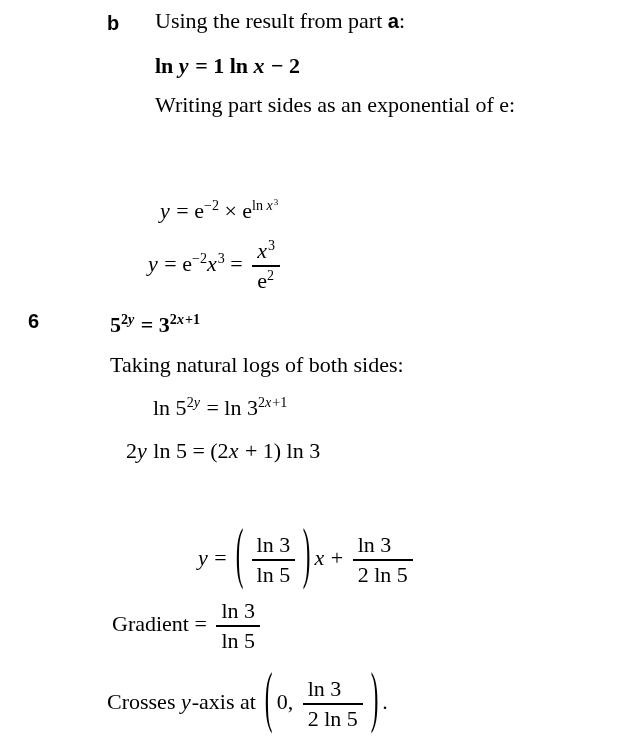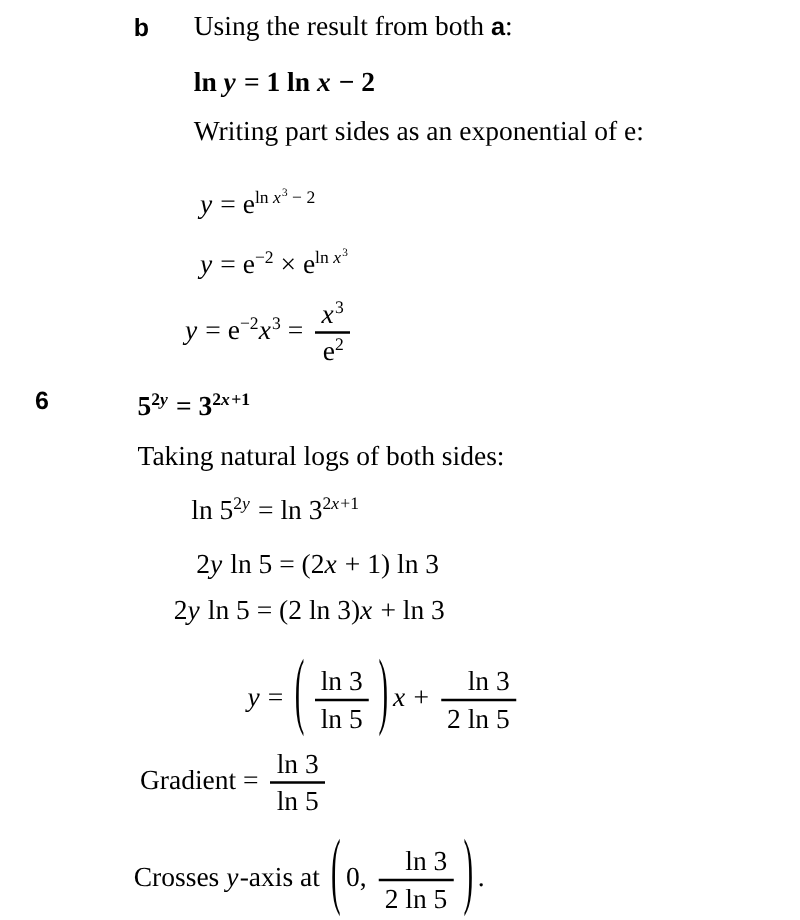--- a/index.html
+++ b/index.html
@@ -36,21 +36,21 @@
   .m-sup {
     display: inline-block;
     font-size: 64%;
     position: relative;
     top: -0.55em;
     line-height: 0.9;
   }
   .m-frac {
     display: inline-block;
     vertical-align: middle;
-    text-align: right;
+    text-align: left;
     margin: 0 4px;
   }
   .m-num {
     display: block;
     padding: 0 5px 3px 5px;
     border-bottom: 2px solid #000000;
     line-height: 1;
   }
   .m-den {
     display: block;
@@ -70,42 +70,40 @@
   .pos-b-intro        { left: 155px; top: 10px; }
   .pos-b-eq-given     { left: 155px; top: 55px; }
   .pos-b-text-exp     { left: 155px; top: 94px; }
   .pos-b-eq-exp1      { left: 160px; top: 152px; }
   .pos-b-eq-exp2      { left: 160px; top: 200px; }
   .pos-b-eq-result    { left: 148px; top: 240px; }
   .pos-q6-label       { left: 28px;  top: 311px; }
   .pos-q6-eq-given    { left: 110px; top: 314px; text-align: right; }
   .pos-q6-text-logs   { left: 110px; top: 354px; }
   .pos-q6-eq-ln       { left: 153px; top: 397px; }
-  .pos-q6-eq-expand1  { left: 157px; top: 440px; text-align: right; }
+  .pos-q6-eq-expand1  { left: 126px; top: 440px; text-align: right; }
   .pos-q6-eq-expand2  { left: 139px; top: 477px; }
   .pos-q6-eq-slope    { left: 198px; top: 534px; }
   .pos-q6-eq-gradient { left: 112px; top: 600px; }
   .pos-q6-eq-icept    { left: 107px; top: 678px; }
 </style>
 </head>
 <body>
 
 <div id="page">
 
   <div class="line lbl pos-b-label">b</div>
-  <div class="line pos-b-intro"><span class="m-rm">Using the result from both </span><span class="m-bd">a</span><span class="m-rm">:</span></div>
+  <div class="line pos-b-intro"><span class="m-rm">Using the result from part </span><span class="m-bd">a</span><span class="m-rm">:</span></div>
   <div class="line bold-eq pos-b-eq-given"><span class="m-rm">ln </span><span class="m-it">y</span><span class="m-rm"> = 1 ln </span><span class="m-it">x</span><span class="m-rm"> − 2</span></div>
   <div class="line pos-b-text-exp"><span class="m-rm">Writing part sides as an exponential of e:</span></div>
-  <div class="line pos-b-eq-exp1"><span class="m-it">y</span><span class="m-rm"> = e</span><span class="m-sup"><span class="m-rm">ln </span><span class="m-it">x</span><span class="m-sup"><span class="m-rm">3</span></span><span class="m-rm"> − 2</span></span></div>
   <div class="line pos-b-eq-exp2"><span class="m-it">y</span><span class="m-rm"> = e</span><span class="m-sup"><span class="m-rm">−2</span></span><span class="m-rm"> × e</span><span class="m-sup"><span class="m-rm">ln </span><span class="m-it">x</span><span class="m-sup"><span class="m-rm">3</span></span></span></div>
   <div class="line pos-b-eq-result"><span class="m-it">y</span><span class="m-rm"> = e</span><span class="m-sup"><span class="m-rm">−2</span></span><span class="m-it">x</span><span class="m-sup"><span class="m-rm">3</span></span><span class="m-rm"> = </span><span class="m-frac"><span class="m-num"><span class="m-it">x</span><span class="m-sup"><span class="m-rm">3</span></span></span><span class="m-den"><span class="m-rm">e</span><span class="m-sup"><span class="m-rm">2</span></span></span></span></div>
 
   <div class="line lbl pos-q6-label">6</div>
   <div class="line bold-eq pos-q6-eq-given"><span class="m-rm">5</span><span class="m-sup"><span class="m-rm">2</span><span class="m-it">y</span></span><span class="m-rm"> = 3</span><span class="m-sup"><span class="m-rm">2</span><span class="m-it">x</span><span class="m-rm">+1</span></span></div>
   <div class="line pos-q6-text-logs"><span class="m-rm">Taking natural logs of both sides:</span></div>
   <div class="line pos-q6-eq-ln"><span class="m-rm">ln 5</span><span class="m-sup"><span class="m-rm">2</span><span class="m-it">y</span></span><span class="m-rm"> = ln 3</span><span class="m-sup"><span class="m-rm">2</span><span class="m-it">x</span><span class="m-rm">+1</span></span></div>
   <div class="line pos-q6-eq-expand1"><span class="m-rm">2</span><span class="m-it">y</span><span class="m-rm"> ln 5 = (2</span><span class="m-it">x</span><span class="m-rm"> + 1) ln 3</span></div>
-  <div class="line pos-q6-eq-expand2"><span class="m-rm">2</span><span class="m-it">y</span><span class="m-rm"> ln 5 = (2 ln 3)</span><span class="m-it">x</span><span class="m-rm"> + ln 3</span></div>
   <div class="line pos-q6-eq-slope"><span class="m-it">y</span><span class="m-rm"> = </span><span class="m-paren">(</span><span class="m-frac"><span class="m-num"><span class="m-rm">ln 3</span></span><span class="m-den"><span class="m-rm">ln 5</span></span></span><span class="m-paren">)</span><span class="m-it">x</span><span class="m-rm"> + </span><span class="m-frac"><span class="m-num"><span class="m-rm">ln 3</span></span><span class="m-den"><span class="m-rm">2 ln 5</span></span></span></div>
   <div class="line pos-q6-eq-gradient"><span class="m-rm">Gradient = </span><span class="m-frac"><span class="m-num"><span class="m-rm">ln 3</span></span><span class="m-den"><span class="m-rm">ln 5</span></span></span></div>
   <div class="line pos-q6-eq-icept"><span class="m-rm">Crosses </span><span class="m-it">y</span><span class="m-rm">-axis at </span><span class="m-paren">(</span><span class="m-rm">0, </span><span class="m-frac"><span class="m-num"><span class="m-rm">ln 3</span></span><span class="m-den"><span class="m-rm">2 ln 5</span></span></span><span class="m-paren">)</span><span class="m-rm">.</span></div>
 
 </div>
 
 </body></html>

